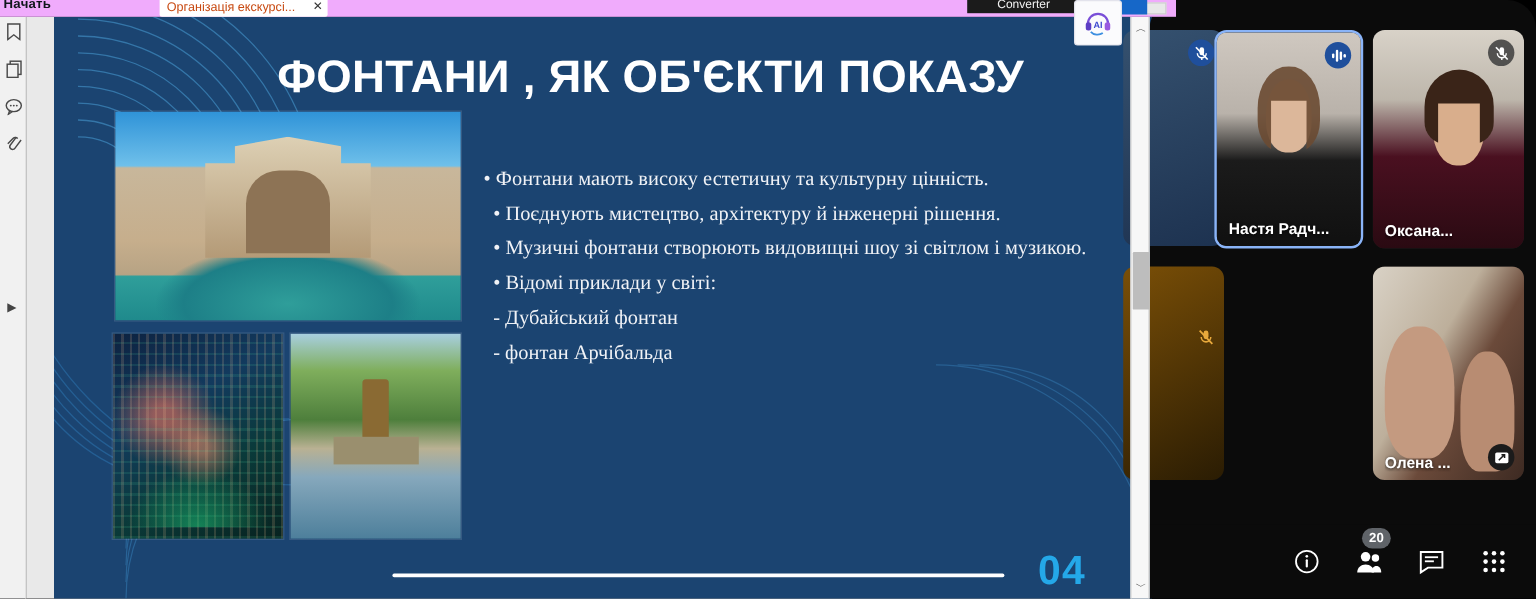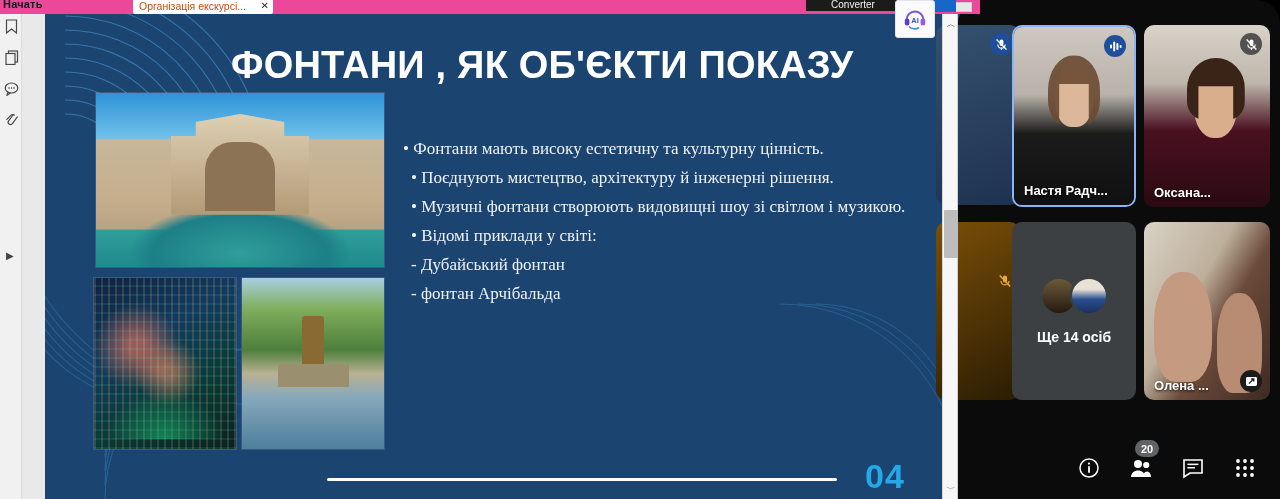--- a/index.html
+++ b/index.html
@@ -7,21 +7,21 @@
     width: 1280px; height: 499px;
     overflow: hidden;
     background: #000;
     font-family: "Liberation Sans", sans-serif;
   }
   #root { position: relative; width: 1280px; height: 499px; }
 
   
   .os-strip {
     position: absolute; left: 0; top: 0; width: 980px; height: 14px;
-    background: #ec4899; z-index: 40;
+    background: #f0abfc; z-index: 40;
   }
   .os-start {
     position: absolute; left: 3px; top: -2px;
     font-size: 11px; font-weight: bold; color: #10161c;
     letter-spacing: .2px;
   }
   .tab-chip {
     position: absolute; left: 133px; top: -3px; width: 140px; height: 17px;
     background: #ffffff; border-radius: 0 0 2px 2px;
     display: flex; align-items: center; padding: 0 4px 0 6px; gap: 4px;
@@ -440,31 +440,20 @@
     <div class="tile tile-partial2">
       <div class="mic-badge dark" style="right:4px;top:48px;background:transparent">
         <svg width="14" height="14" viewBox="0 0 13 13">
           <rect x="4.6" y="1.4" width="3.8" height="6.6" rx="1.9" fill="#e8a93c"></rect>
           <path d="M2.8 6.4a3.7 3.7 0 0 0 7.4 0" fill="none" stroke="#e8a93c" stroke-width="1.2"></path>
           <line x1="1.6" y1="1.4" x2="11.4" y2="11.6" stroke="#e8a93c" stroke-width="1.4"></line>
         </svg>
       </div>
     </div>
 
-    <div class="tile tile-more">
-      <div class="more-avatars">
-        <div class="av">
-            <div class="av-img1"></div>
-          </div>
-        <div class="av">
-            <div class="av-img2"></div>
-          </div>
-      </div>
-      <div class="more-label">Ще 14 осіб</div>
-    </div>
 
     <div class="tile tile-olena">
       <div class="face f3"></div>
       <div class="tile-name">Олена ...</div>
       <div class="pin-badge">
         <svg width="13" height="13" viewBox="0 0 13 13">
           <rect x="1" y="2" width="11" height="9" rx="1.4" fill="#fff"></rect>
           <path d="M4 8.6 L8.6 4 M6.2 4 H8.8 V6.6" fill="none" stroke="#1b1b1b" stroke-width="1.3"></path>
         </svg>
       </div>

